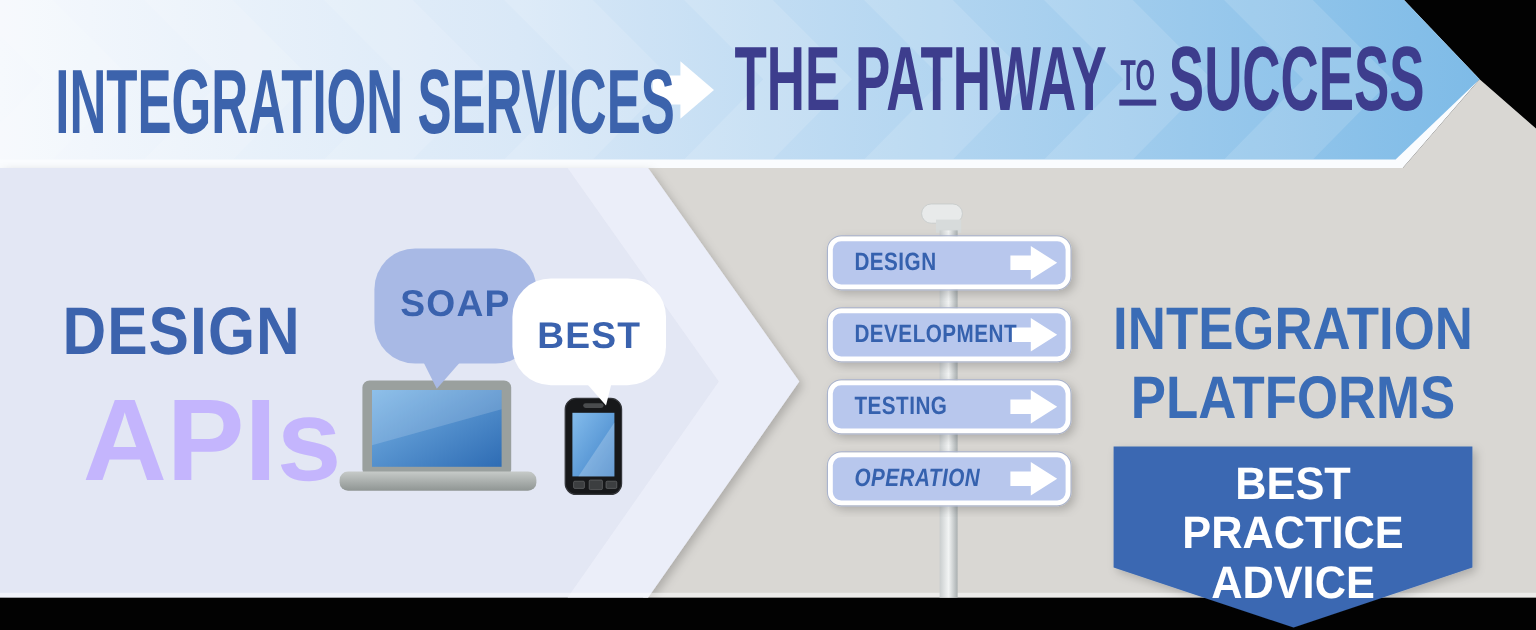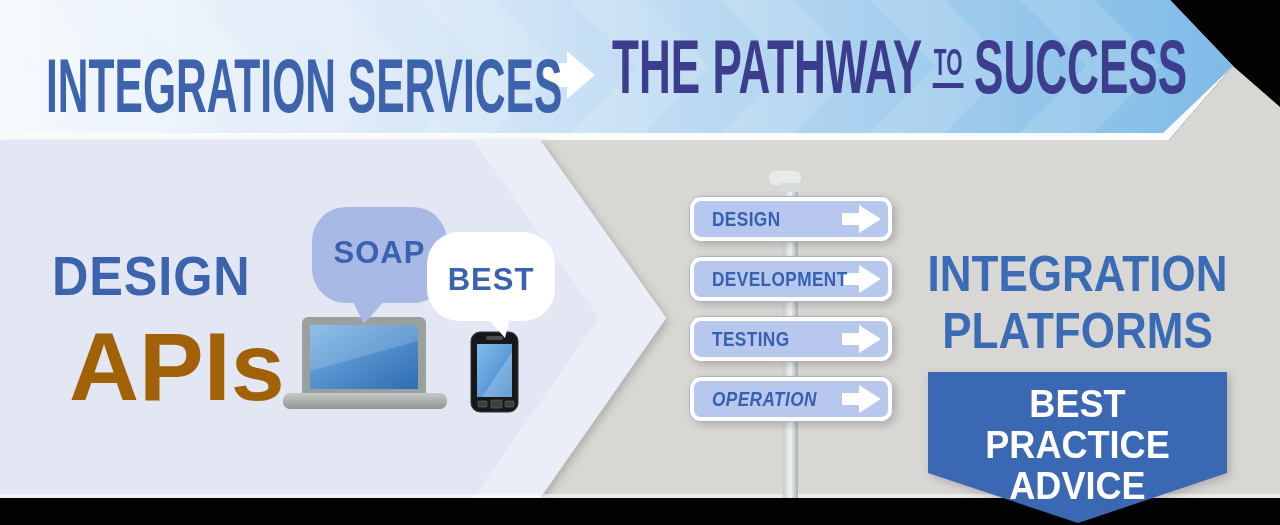--- a/index.html
+++ b/index.html
@@ -15,21 +15,21 @@
   #hdr-right .condense{transform:scaleX(0.58);font-size:76px;font-weight:700;color:#3d3d8d;
                        display:inline-flex;align-items:flex-start;}
   #hdr-right .big{line-height:1;}
   #hdr-right .gap{width:18px;}
   #hdr-right .small-to{font-size:36px;line-height:1;margin-top:16px;padding:0 2px 2px 2px;
                        border-bottom:5px solid #3d3d8d;}
   
   #design-head{left:52px;top:248px;}
   #design-line1{font-size:56px;font-weight:700;color:#3c63ad;letter-spacing:1px;
                 transform:scaleX(0.9);transform-origin:left top;line-height:1;}
-  #design-line2{font-size:97px;font-weight:700;color:#a16207;line-height:1;margin:14px 0 0 17px;}
+  #design-line2{font-size:97px;font-weight:700;color:#c4b5fd;line-height:1;margin:14px 0 0 17px;}
   
   .bubble-label{display:flex;align-items:center;justify-content:center;
                 font-weight:700;font-size:31px;color:#3a62ae;letter-spacing:1px;}
   #soap-label{left:312px;top:207px;width:135px;height:92px;}
   #rest-label{left:427px;top:238px;width:128px;height:83px;}
   
   .sign-label{left:712px;width:150px;height:46px;display:flex;align-items:center;
               font-size:21px;font-weight:700;color:#3561ae;letter-spacing:.5px;}
   .sign-label span{transform:scaleX(0.82);transform-origin:left center;white-space:nowrap;}
   

